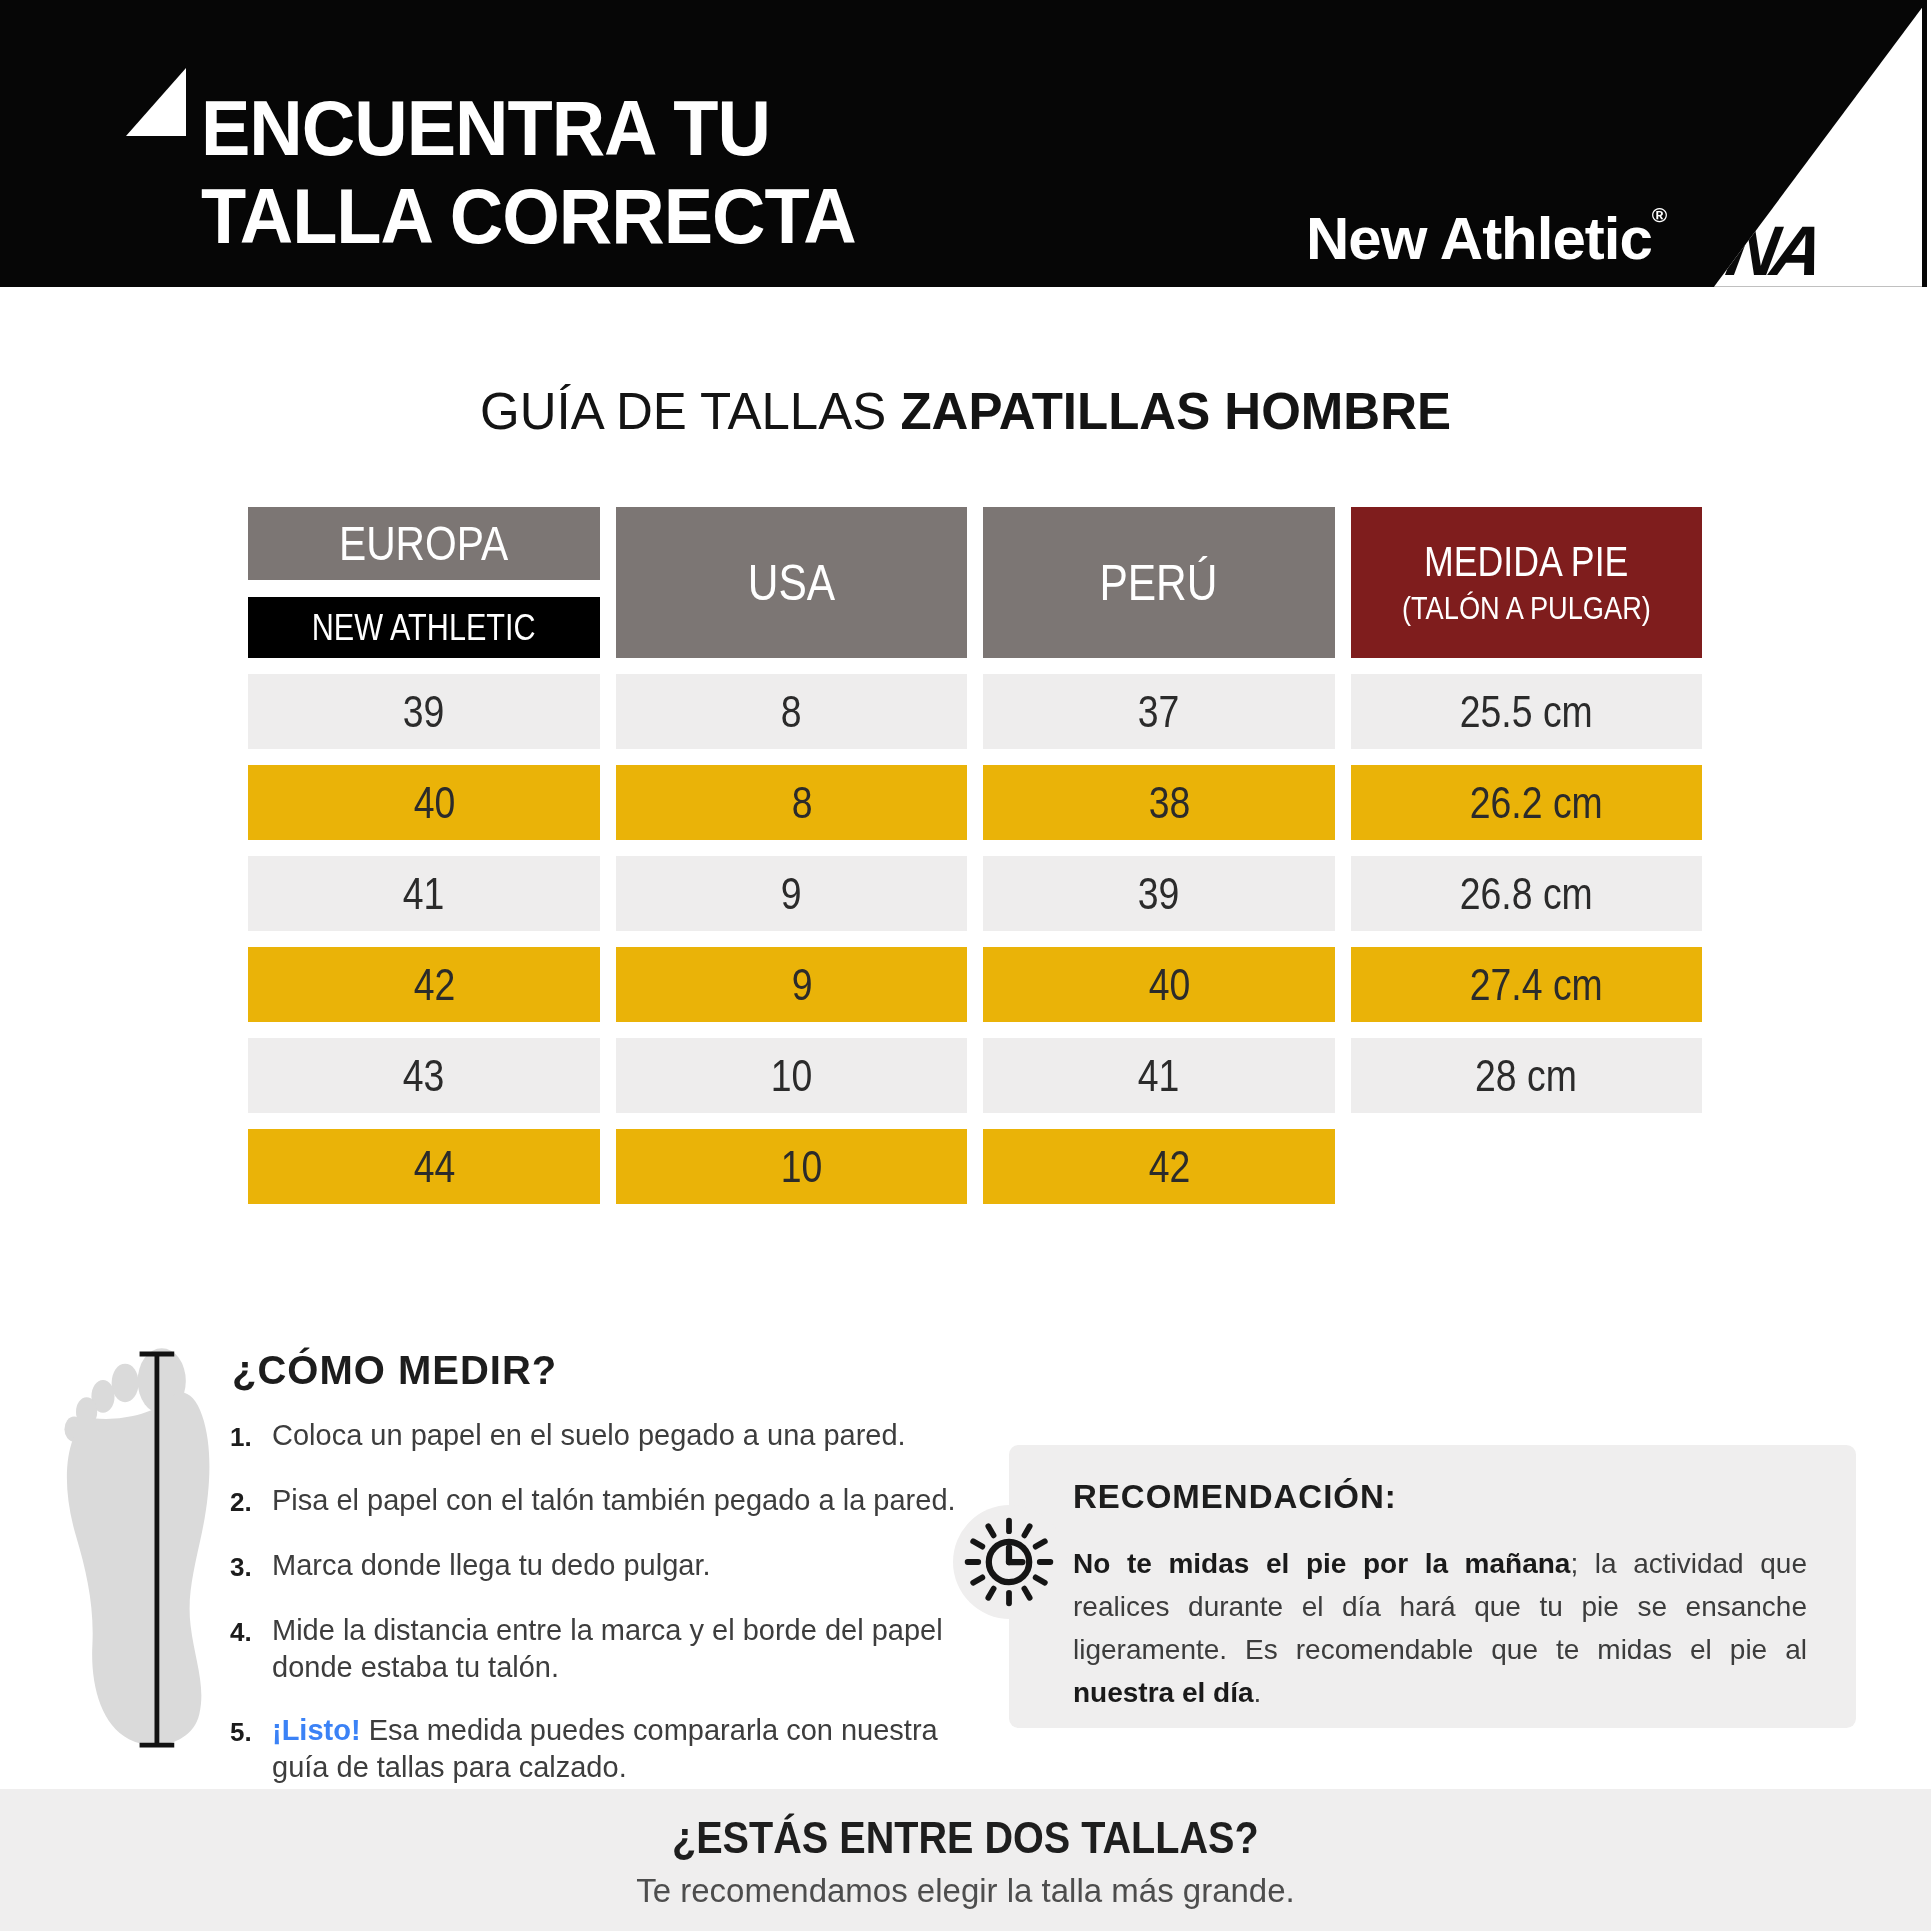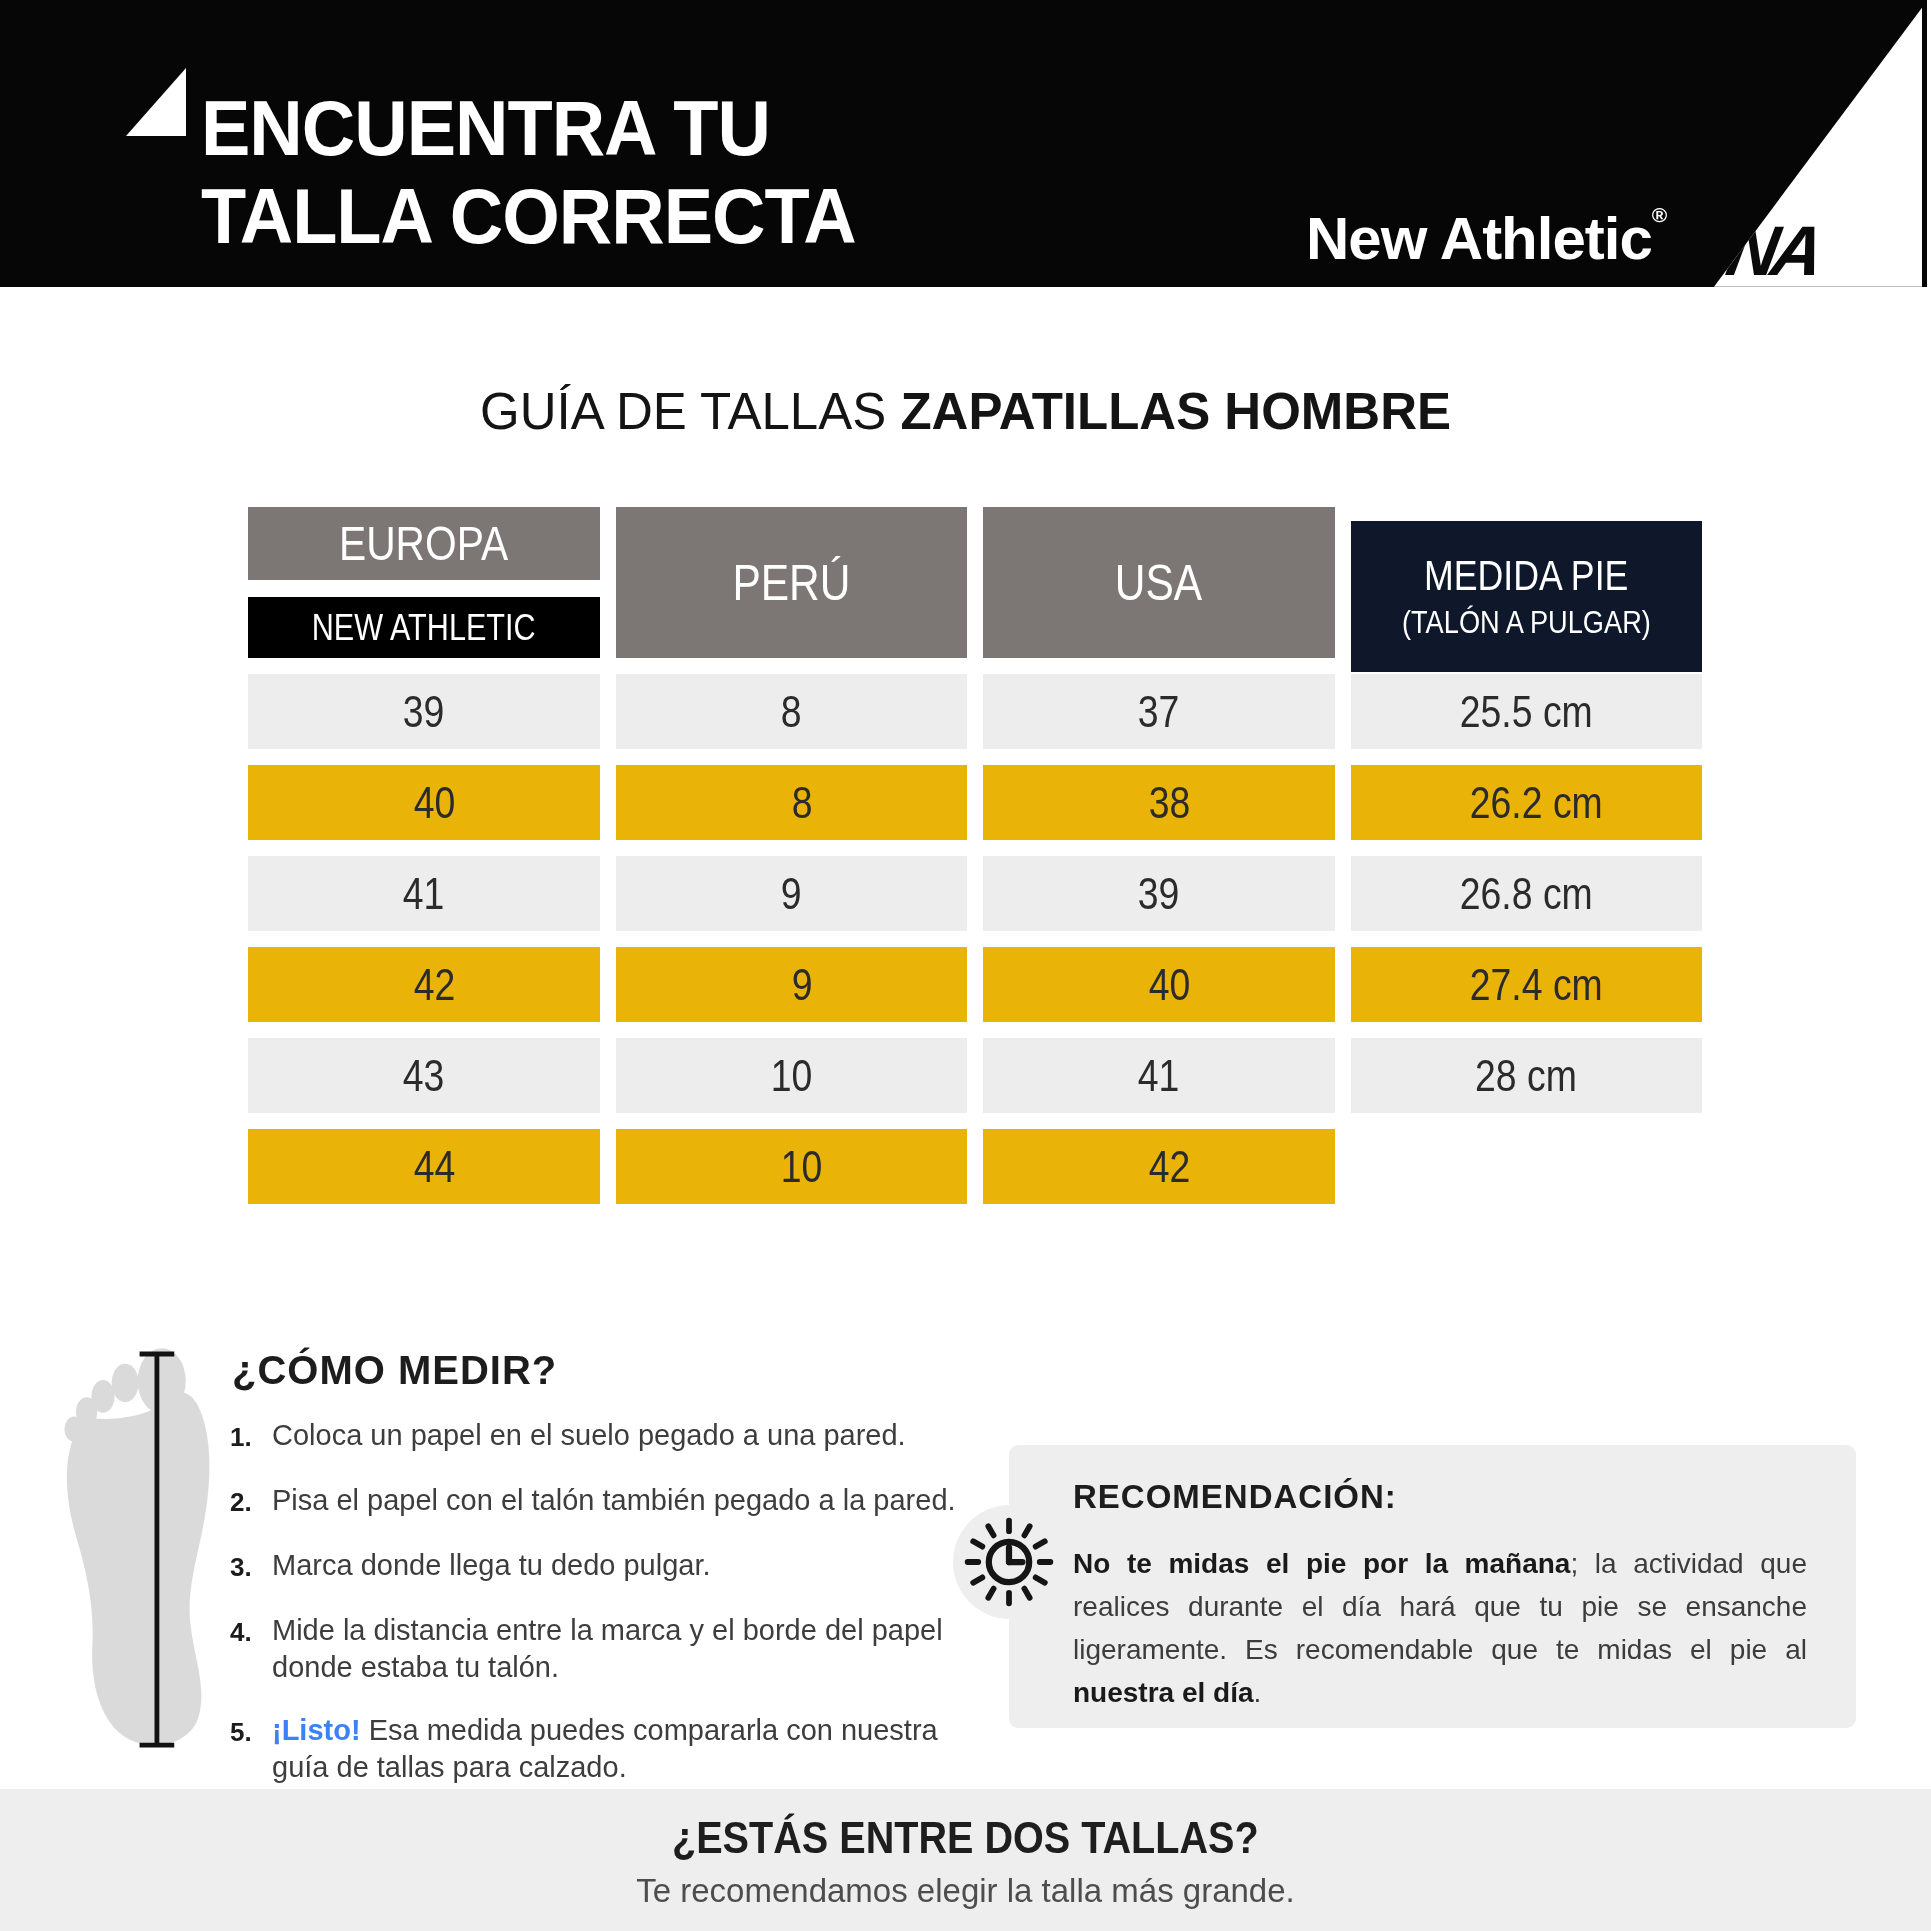--- a/index.html
+++ b/index.html
@@ -29,21 +29,21 @@
   .main-title .t-bold { font-weight:bold; }
   
   .size-table { position:absolute; left:248px; top:507px; width:1454px;
     display:grid; grid-template-columns:repeat(4,1fr); column-gap:17.4px; row-gap:16.4px;gap:16px; }
   .hcell { height:151px; position:relative; }
   .hcell .full { height:151px; display:flex; flex-direction:column; align-items:center;
     justify-content:center; background:#7c7674; color:#ffffff; }
   .hcell.split { display:flex; flex-direction:column; justify-content:space-between; }
   .blk-top { height:73px; background:#7c7674; color:#ffffff; display:flex; align-items:center; justify-content:center; }
   .blk-bot { height:61px; background:#000000; color:#ffffff; display:flex; align-items:center; justify-content:center; }
-  .hcell .black { background:#0f172a;margin-top:14px; }
+  .hcell .black { background:#7f1d1d; }
   .h-label { font-size:50px; font-weight:normal; }
   .h-label.sm { font-size:42px; }
   .h-sub { font-size:32px; margin-top:3.9px; }
   .blk-top .h-label { font-size:48px; }
   .blk-bot .h-label { font-size:36px; }
   .cell { height:75px; display:flex; align-items:center; justify-content:center;
     font-size:44px; color:#2b2b2b; }
   .cell.light { background:#eeeded; }
   .cell.dark  { background:#eab308;padding-left:21px; }
   .cond { display:inline-block; transform:scaleX(0.85); white-space:nowrap; }
@@ -97,26 +97,26 @@
     <div class="hcell split">
       <div class="blk-top">
         <span class="h-label cond">EUROPA</span>
       </div>
       <div class="blk-bot">
         <span class="h-label cond">NEW ATHLETIC</span>
       </div>
     </div>
     <div class="hcell">
       <div class="full">
-        <span class="h-label cond">PERÚ</span>
+        <span class="h-label cond">USA</span>
       </div>
     </div>
     <div class="hcell">
       <div class="full">
-        <span class="h-label cond">USA</span>
+        <span class="h-label cond">PERÚ</span>
       </div>
     </div>
     <div class="hcell">
       <div class="full black">
         <span class="h-label sm cond">MEDIDA PIE</span>
         <span class="h-sub cond">(TALÓN A PULGAR)</span>
       </div>
     </div>
 
   <div class="cell light">

